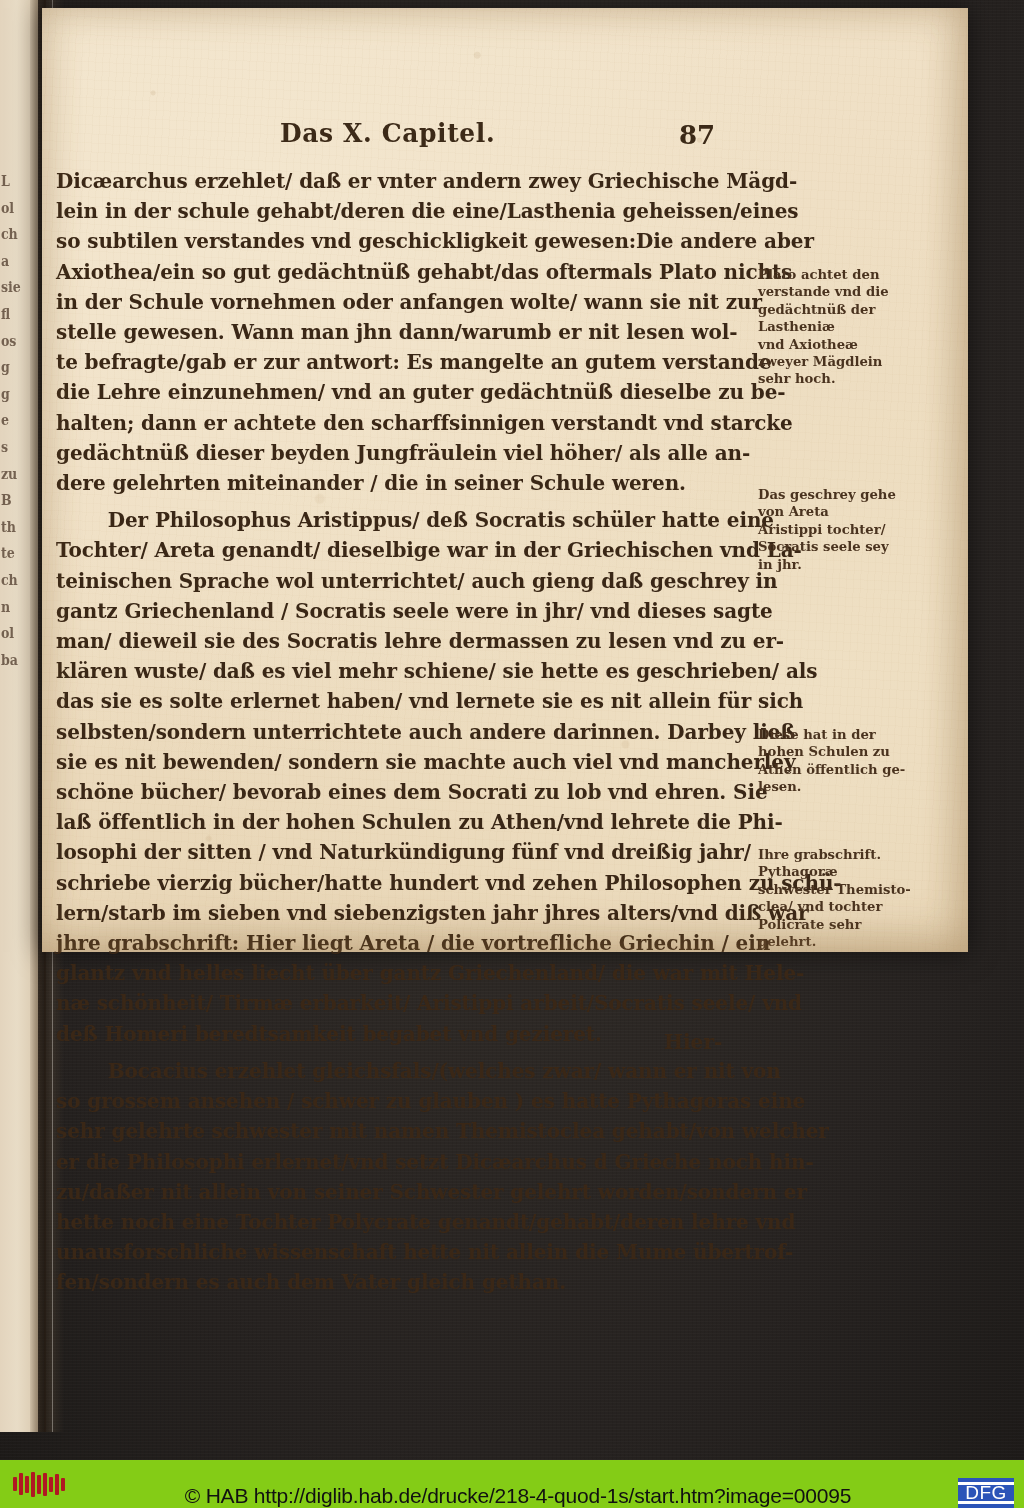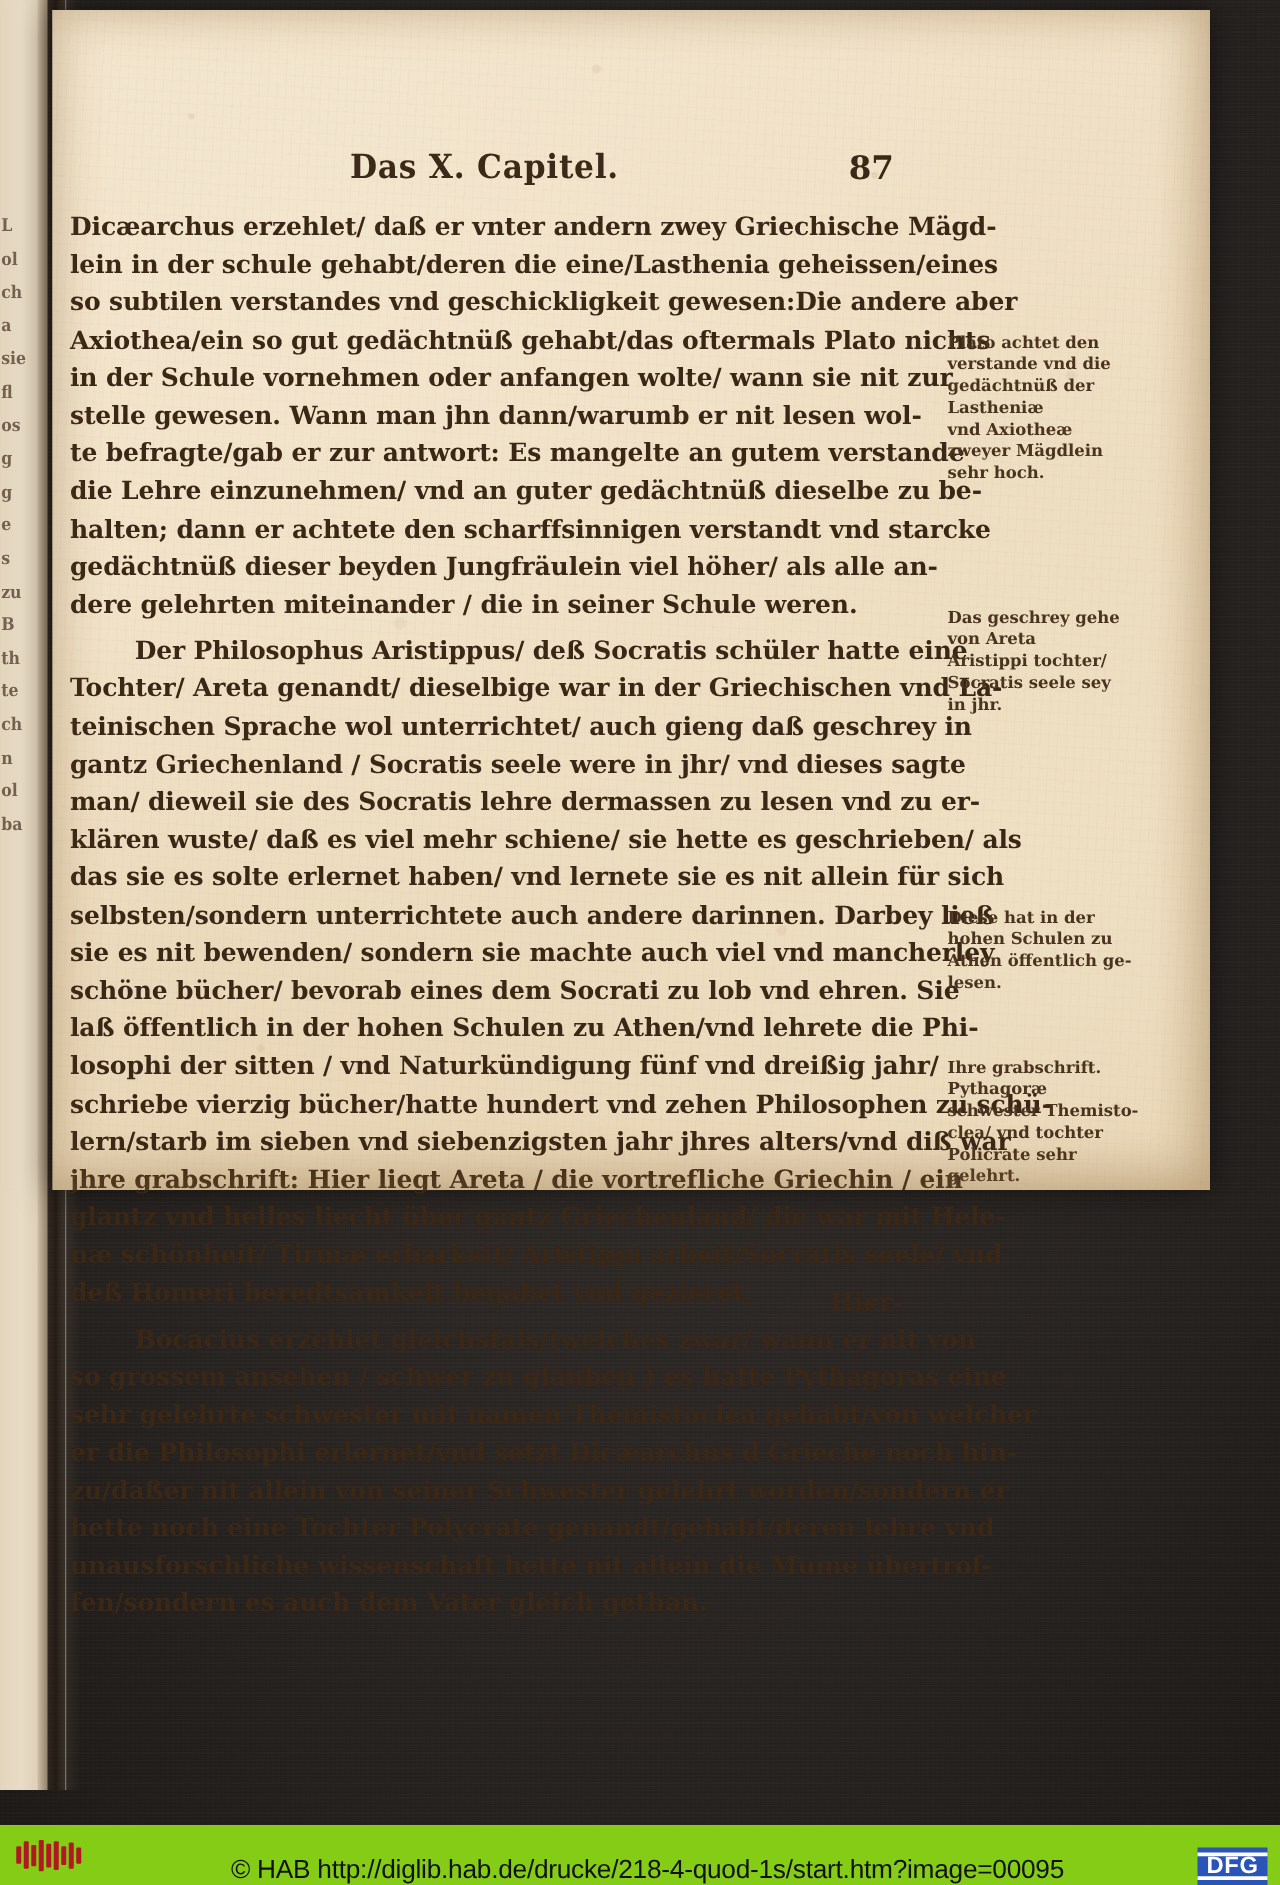--- a/index.html
+++ b/index.html
@@ -168,21 +168,21 @@
     font-size:21px;color:#111;letter-spacing:-.2px;
     white-space:nowrap;
   }
   #dfg-logo{
     flex:0 0 auto;width:56px;height:30px;margin-right:10px;
     background:#2b54b8;position:relative;
     display:flex;align-items:center;justify-content:center;
   }
   #dfg-logo .dfg-text{
     font-family:"Liberation Sans", sans-serif;
-    font-weight:700;font-size:19px;color:#fff;letter-spacing:.5px;
+    font-weight:400;font-size:19px;color:#fff;letter-spacing:.5px;
     position:relative;z-index:2;
   }
   #dfg-logo .band{
     position:absolute;left:0;width:100%;height:3px;background:#fff;z-index:1;
   }
   #dfg-logo .band.top{top:4px;}
   #dfg-logo .band.bottom{bottom:4px;}
 </style>
 </head>
 <body>

